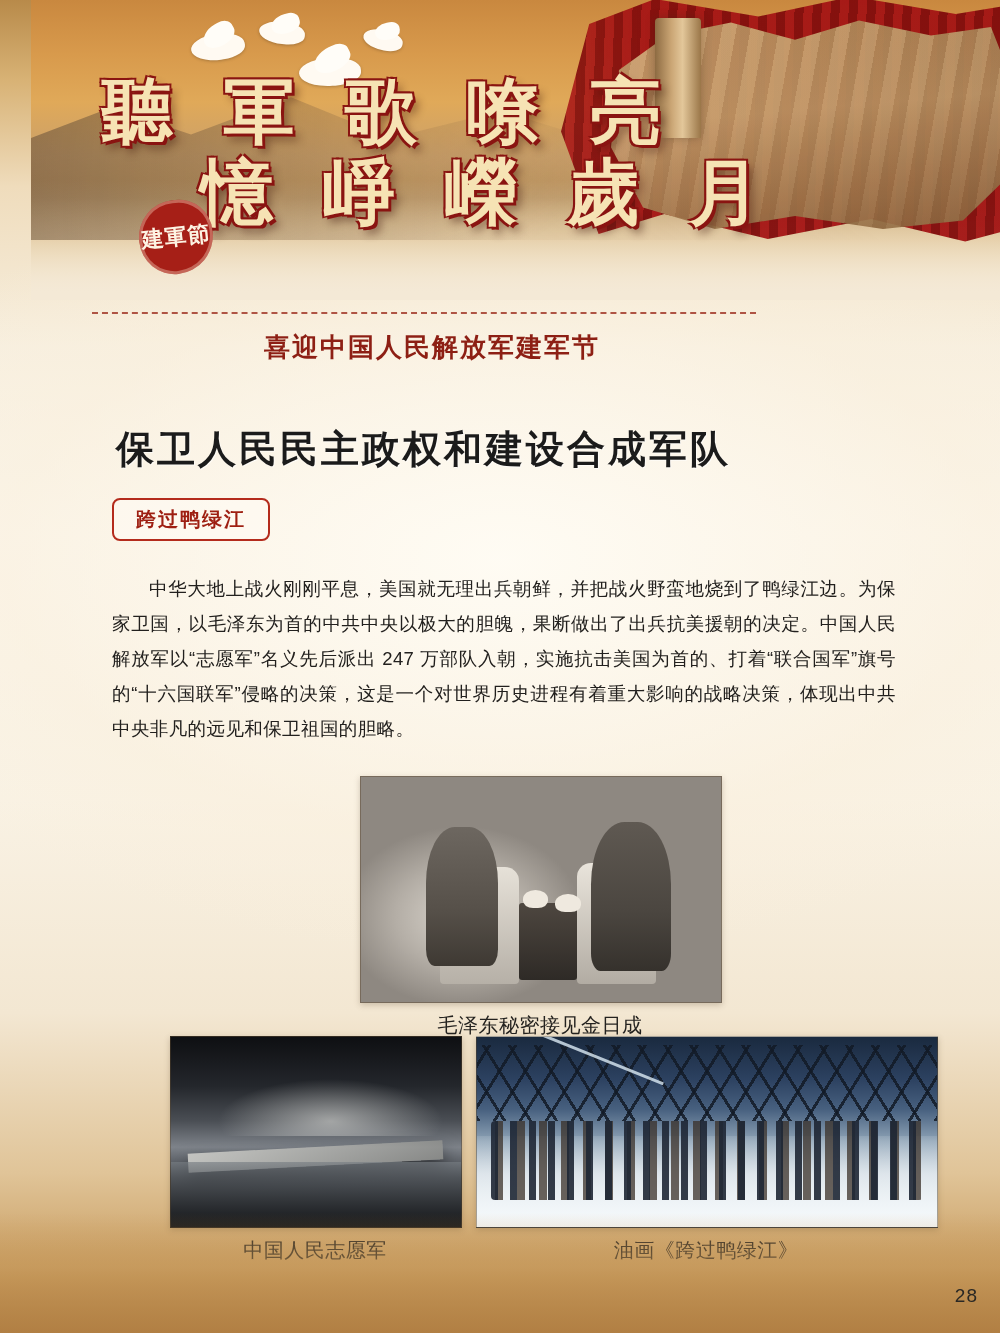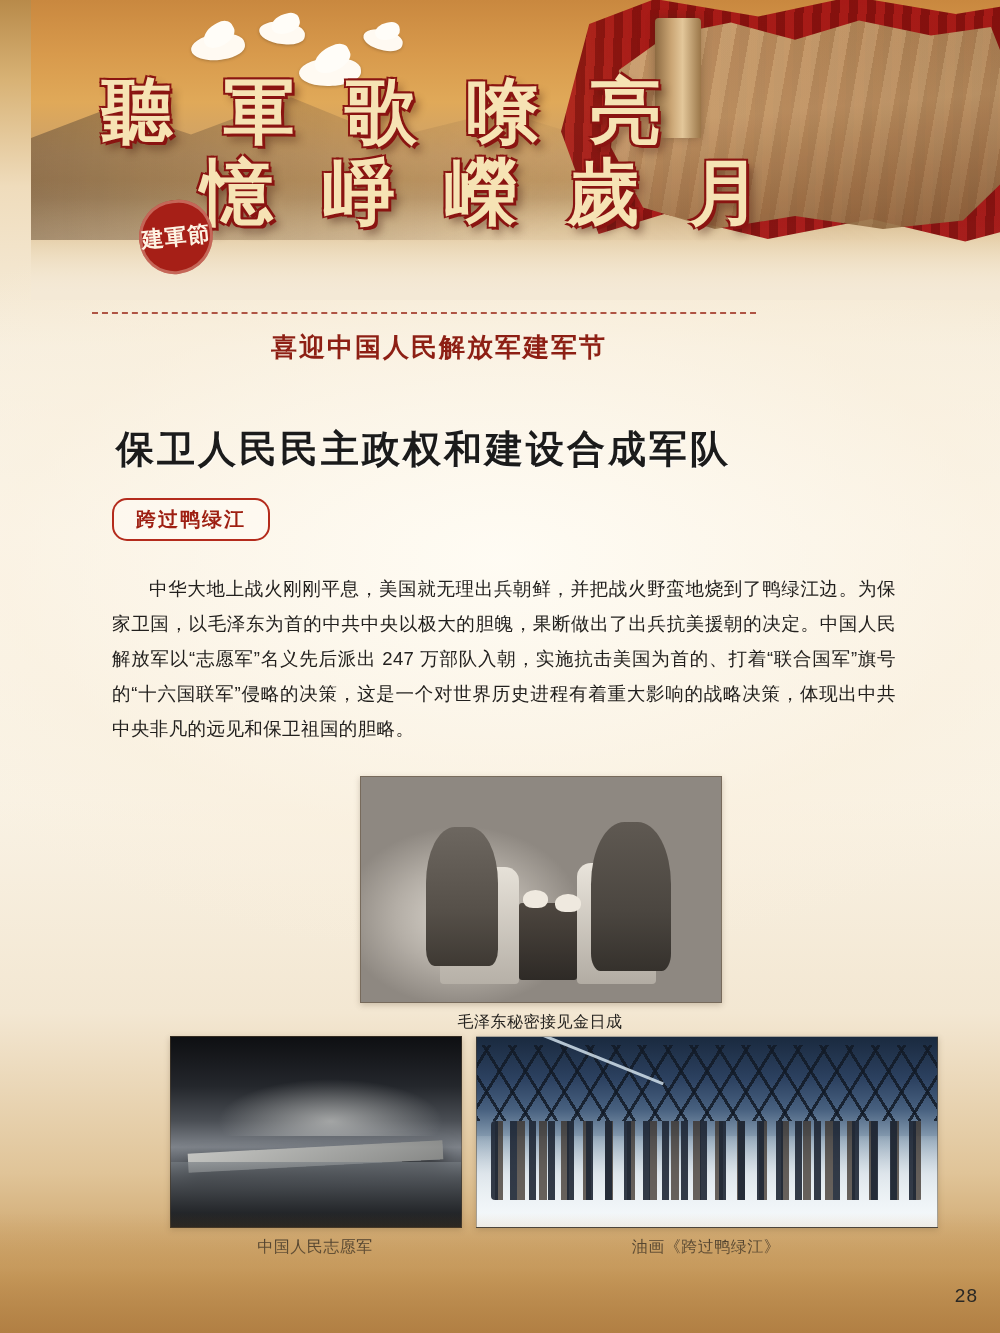--- a/index.html
+++ b/index.html
@@ -145,21 +145,21 @@
 
   .divider-dash {
     position: absolute;
     left: 92px; top: 312px;
     width: 664px; height: 0;
     border-top: 2px dashed #a33a2a;
     opacity: .85;
   }
   .subtitle {
     position: absolute;
-    left: 15px; top: 330px;
+    left: 8px; top: 330px;
     width: 848px;
     text-align: center;
     font-family: "Liberation Sans", sans-serif;
     font-size: 26px;
     letter-spacing: 2px;
     color: #8d1f14;
     font-weight: bold;
   }
 
   
@@ -174,21 +174,21 @@
     letter-spacing: 3px;
     color: #1b1b1b;
     text-shadow: 1px 1px 0 rgba(255,255,255,.6);
   }
 
   .section-tag {
     position: absolute;
     left: 112px; top: 498px;
     padding: 6px 22px;
     border: 2px solid #b42b1c;
-    border-radius: 15px;
+    border-radius: 8px;
     color: #9e1f12;
     font-size: 20px;
     font-weight: bold;
     letter-spacing: 2px;
     background: rgba(255,252,245,.5);
   }
 
   .body-text {
     position: absolute;
     left: 112px; top: 552px;
@@ -205,21 +205,21 @@
   .fig { position: absolute; }
   .fig-img {
     border: 1px solid rgba(90,70,45,.45);
     box-shadow: 0 2px 6px rgba(80,60,35,.25);
     overflow: hidden;
     position: relative;
   }
   .fig-cap {
     margin-top: 9px;
     text-align: center;
-    font-size: 16px;
+    font-size: 20px;
     color: #24221f;
     letter-spacing: .5px;
   }
 
   
   .fig1 { left: 320px; top: 760px; width: 360px; }
   .fig1 .fig-img {
     width: 360px; height: 225px;
     background:
       radial-gradient(ellipse 120px 90px at 28% 62%, #d9d4cc 0%, #b4aea6 55%, #8e8881 100%),

